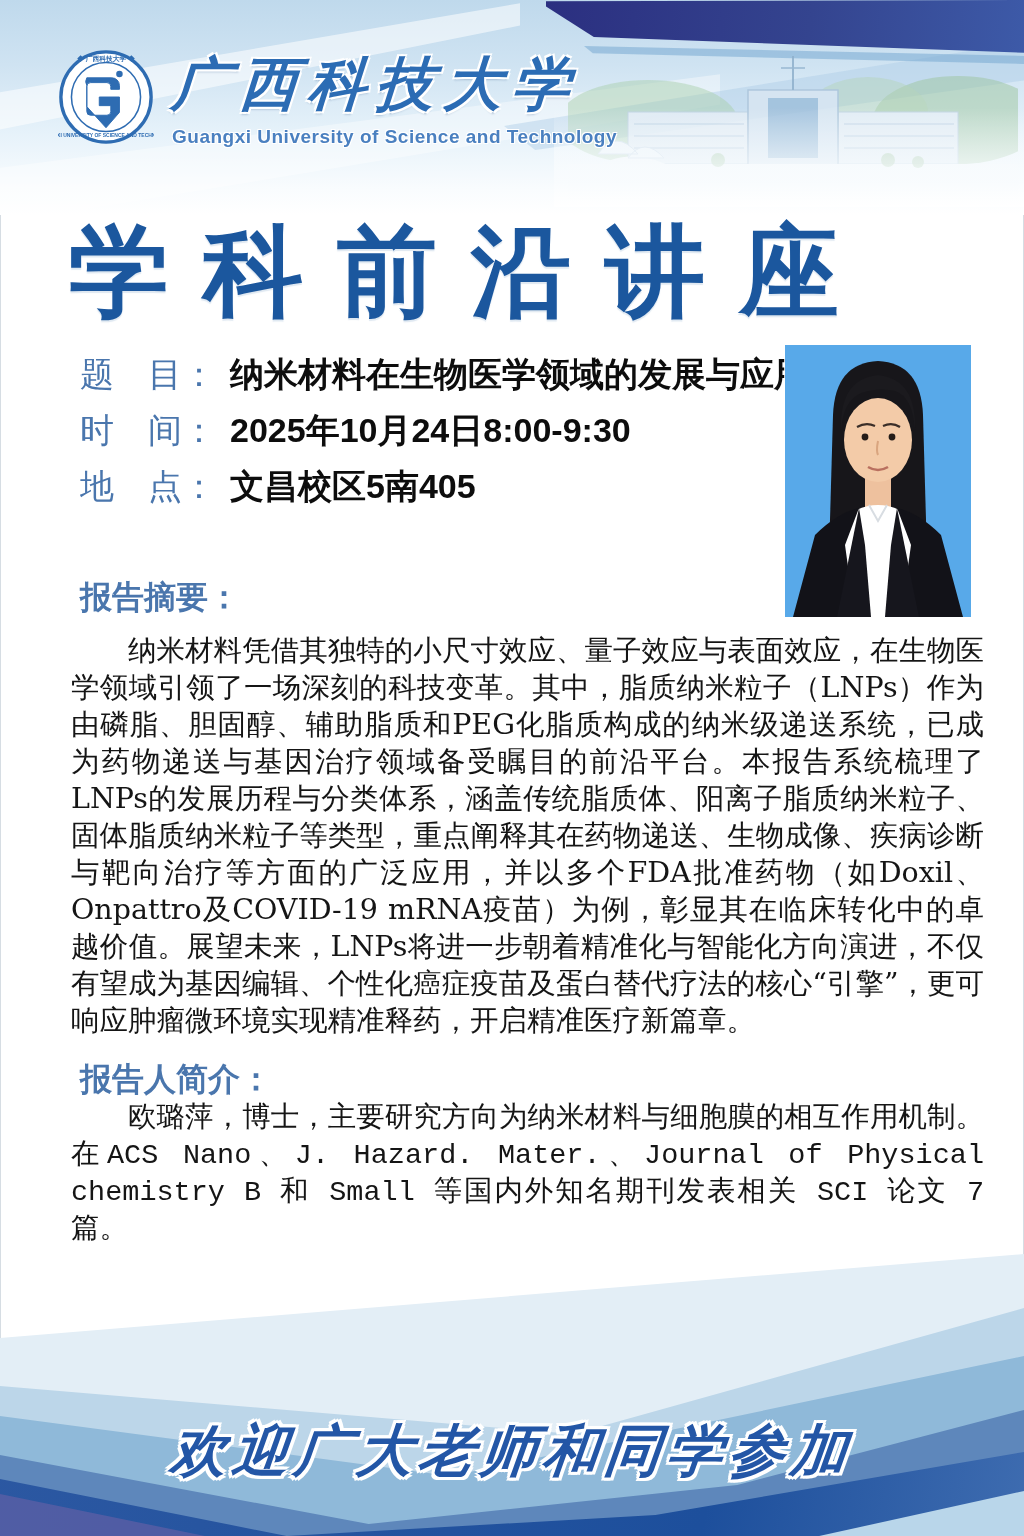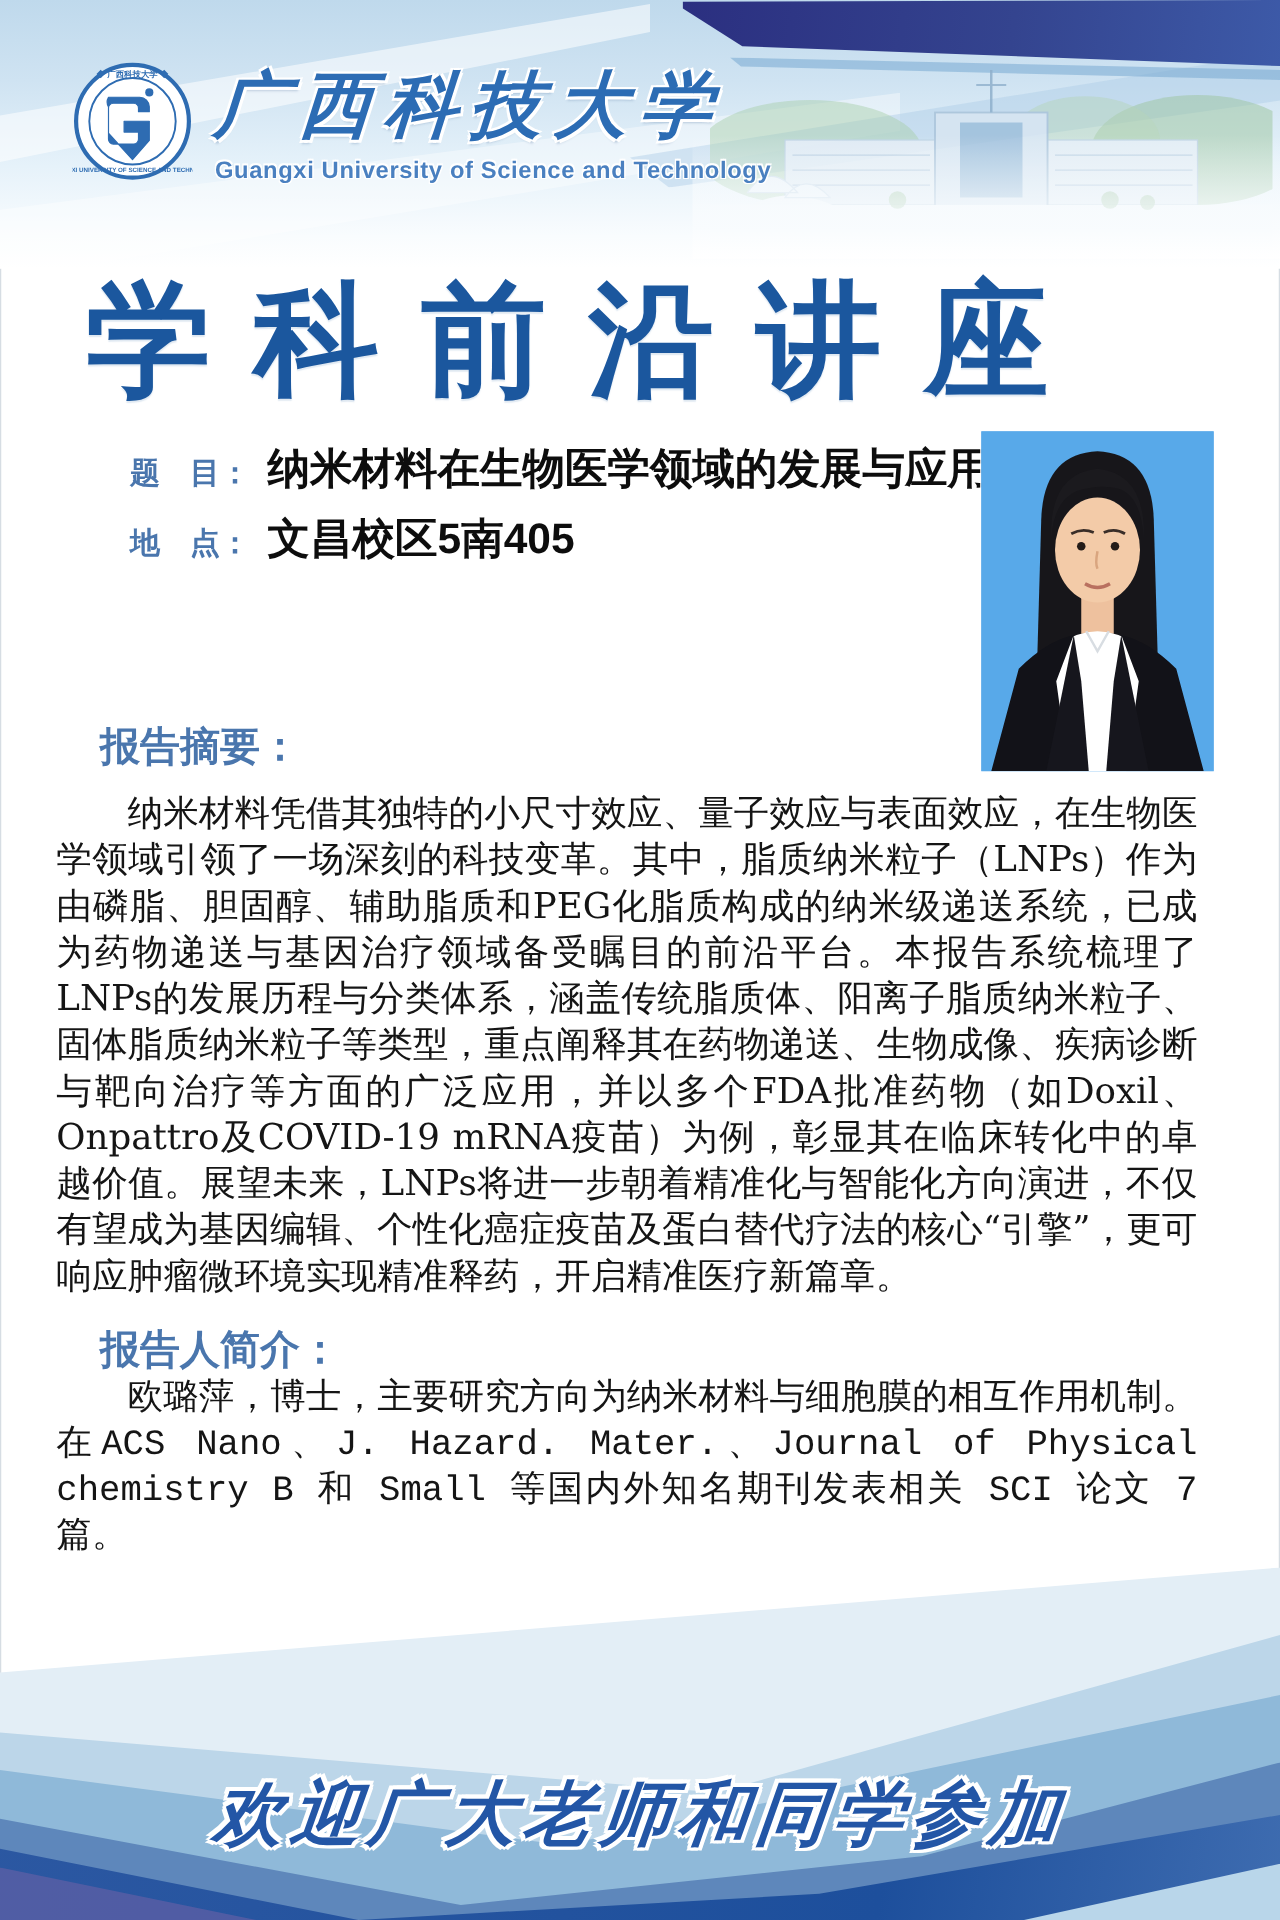--- a/index.html
+++ b/index.html
@@ -54,36 +54,36 @@
   .main-title{
     position:absolute; top:212px; left:0; width:908px; text-align:center;
     font-family:"DejaVu Serif", serif; font-weight:bold;
     font-size:100px; line-height:118px; letter-spacing:34px; text-indent:34px;
     color:#1b579e; text-shadow:0 2px 1px rgba(220,230,240,.9);
   }
 
   
   .info{ position:absolute; top:352px; left:80px; width:700px; }
   .info-row{ display:flex; align-items:baseline; height:56px; }
-  .info-label{ color:#4a76ad; font-weight:bold; font-size:24px; white-space:pre;margin-left:24px; }
+  .info-label{ color:#4a76ad; font-weight:normal; font-size:34px; white-space:pre; }
   .info-value{ color:#0d0d0d; font-weight:bold; font-size:34px; margin-left:14px; white-space:nowrap; }
 
   .photo{
     position:absolute; top:345px; left:785px; width:186px; height:272px;
     background:#58a9e9; overflow:hidden; box-shadow:0 0 0 1px rgba(255,255,255,.8);
   }
   .photo svg{ display:block; width:100%; height:100%; }
 
   
   .sec-label{ position:absolute; left:80px; color:#4a76ad; font-weight:bold; font-size:32px; }
   .lbl-abstract{ top:576px;font-family:Liberation Mono, monospace; }
   .lbl-bio{ top:1058px; }
 
   .body-text{
-    position:absolute; left:45px; width:913px;
+    position:absolute; left:71px; width:913px;
     font-family:"DejaVu Serif", serif; color:#151515;
     font-size:28.5px; line-height:37px; text-align:justify; text-indent:2em;
   }
   .abstract-text{ top:632px; }
   .bio-text{ top:1100px;font-family:Liberation Mono, monospace; }
 
   
   .organizer{
     position:absolute; top:1350px; right:80px;
     font-size:37px; color:#1c1c1c; letter-spacing:4px;
@@ -166,20 +166,24 @@
 </div>
 
 <div class="main-title">学科前沿讲座</div>
 
 <div class="info">
   <div class="info-row">
     <span class="info-label">题　目：</span>
     <span class="info-value">纳米材料在生物医学领域的发展与应用</span>
   </div>
   <div class="info-row">
+    <span class="info-label">时　间：</span>
+    <span class="info-value">2025年10月24日8:00-9:30</span>
+  </div>
+  <div class="info-row">
     <span class="info-label">地　点：</span>
     <span class="info-value">文昌校区5南405</span>
   </div>
 </div>
 
 <div class="photo">
   <svg viewBox="0 0 186 272">
     <rect width="186" height="272" fill="#58a9e9"></rect>
 
     <path d="M48 70 Q50 18 93 16 Q136 18 138 70 L142 210 L44 210 Z" fill="#17161a"></path>

